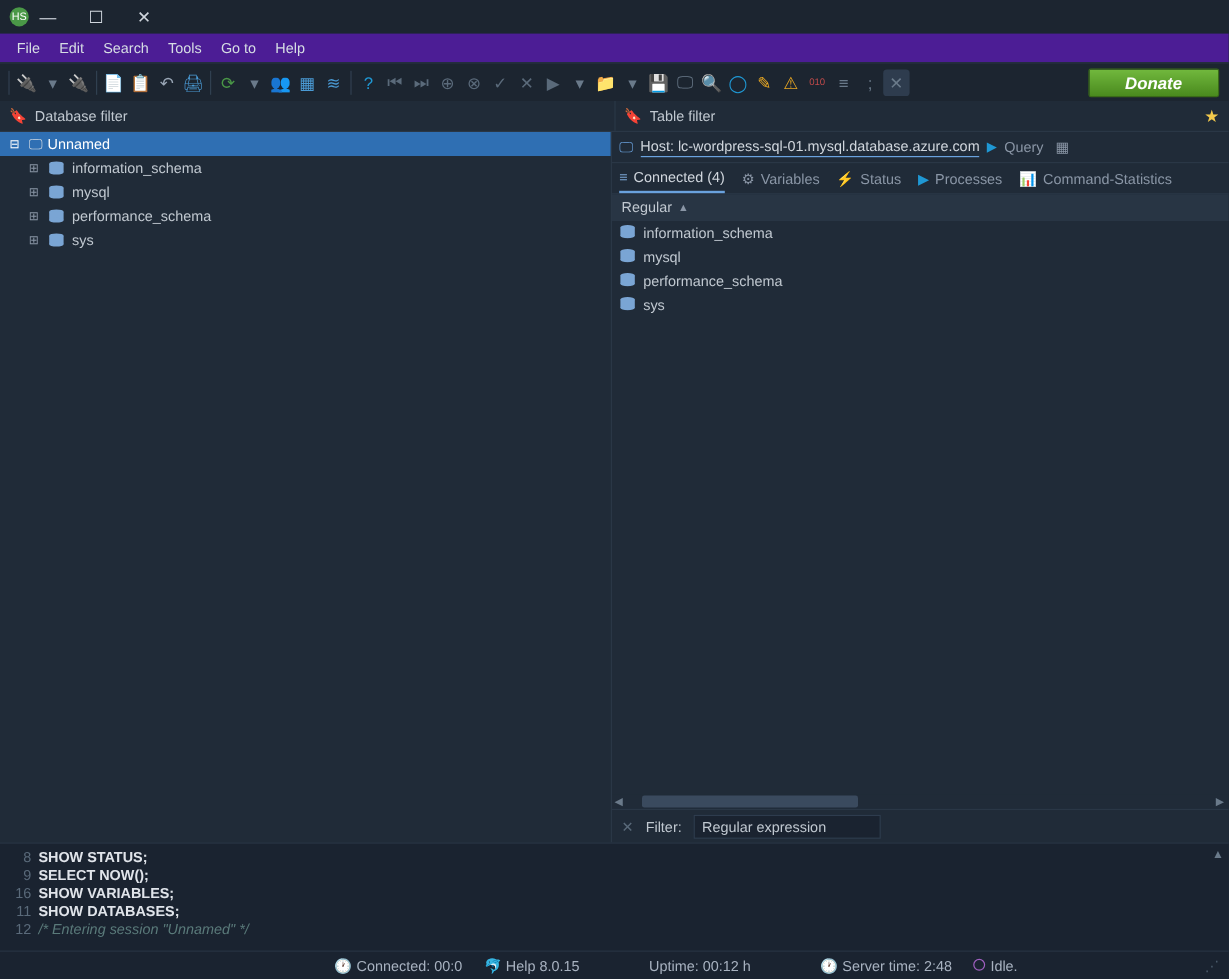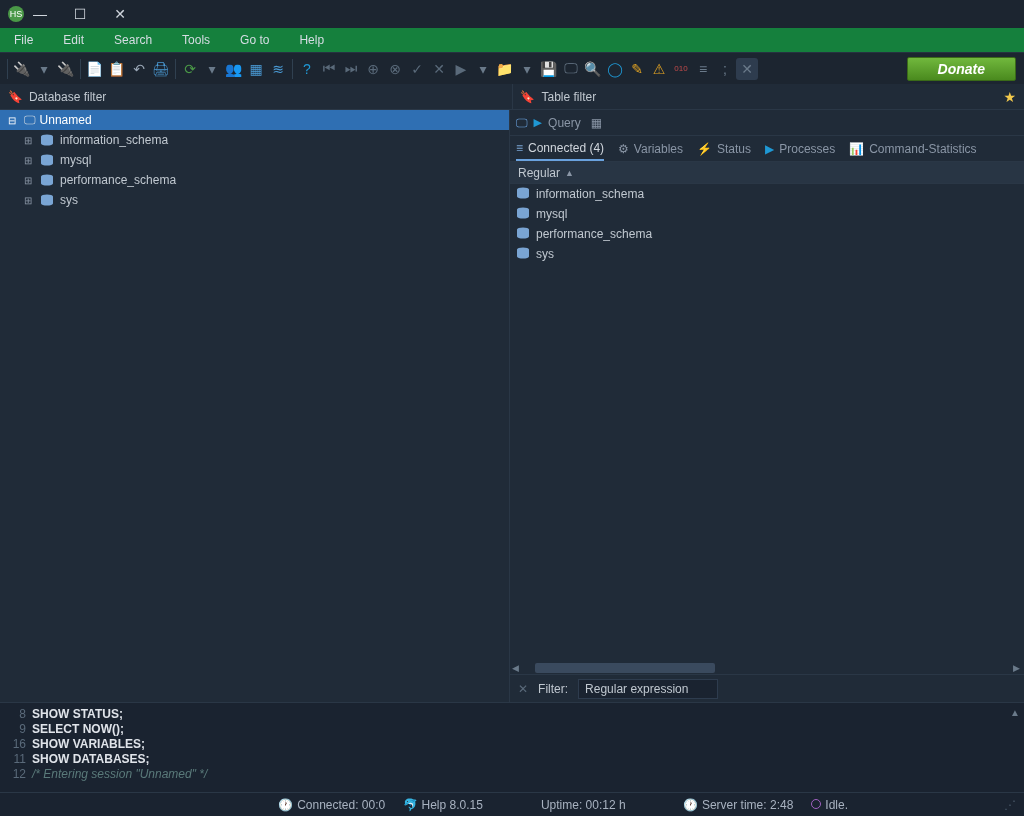--- a/index.html
+++ b/index.html
@@ -2,21 +2,21 @@
 <html><head>
 <meta charset="utf-8">
 <style>
 * { margin:0; padding:0; box-sizing:border-box; font-family:"Segoe UI",Tahoma,sans-serif; font-size:12px; }
 body { background:#202b38; color:#c0c8d0; width:1024px; height:816px; overflow:hidden; display:flex; flex-direction:column; }
 .titlebar { background:#1c2530; height:28px; display:flex; align-items:center; padding:0 8px; }
 .titlebar .app-icon { width:16px; height:16px; background:#4a9847; border-radius:50%; display:flex; align-items:center; justify-content:center; font-size:9px; font-weight:normal; color:#fff; margin-right:6px; }
 .titlebar .title { flex:1; color:#d0d6dd; font-size:12px; }
 .win-controls { display:flex; gap:20px; align-items:center; margin-right:6px; }
 .win-controls span { color:#d0d6dd; cursor:pointer; font-size:14px; width:20px; text-align:center;}
-.menubar { background:#15803d; height:24px; display:flex; align-items:center; padding:0 6px; gap:14px; }
+.menubar { background:#4c1d95; height:24px; display:flex; align-items:center; padding:0 6px; gap:0; }
 .menubar span { padding:3px 8px; color:#d6dde4; cursor:pointer; }
 .toolbar { background:#1c2530; height:32px; display:flex; align-items:center; padding:0 4px; position:relative; border-top:1px solid #263240;}
 .toolbar .sep { width:1px; height:20px; background:#304050; margin:0 3px; }
 .toolbar .tbtn { width:22px; height:22px; display:flex; align-items:center; justify-content:center; cursor:pointer; color:#9aa7b6; font-size:14px; border-radius:2px;}
 .donate { position:absolute; right:8px; top:4px; background:linear-gradient(#71b83d,#4a8a1e); color:#fff; font-weight:bold; font-style:italic; padding:3px 30px; border:1px solid #3a6a18; border-radius:2px; cursor:pointer; font-size:14px;}
 .filters { background:#202b38; height:26px; display:flex; border-bottom:1px solid #2a3746;}
 .filters .f { flex:1; display:flex; align-items:center; padding:0 8px; gap:6px; border-right:1px solid #2a3746;}
 .filters .f-icon { color:#e8a722; font-size:12px;}
 .filters .star { color:#f2c94c; margin-left:auto; font-size:14px;}
 .main { flex:1; display:flex; min-height:0;}
@@ -39,21 +39,21 @@
 .tabs .tab.active { color:#d0d6dd; border-bottom:2px solid #6aa2de;}
 .tabs .tab .ti { font-size:12px;}
 .db-panel { flex:1; display:flex; flex-direction:column; min-height:0;}
 .db-header { height:22px; background:#283544; display:flex; align-items:center; padding:0 8px; gap:5px; border-bottom:1px solid #2a3746;}
 .db-list { flex:1; overflow:auto;}
 .db-row { height:20px; display:flex; align-items:center; padding:0 6px; gap:6px; cursor:pointer;}
 .scroll-spacer{ height:12px; background:#202b38; display:flex; align-items:center;}
 .scroll-spacer .thumb{height:10px; background:#3a4a5e; width:180px; margin-left:14px; border-radius:2px;}
 .filter-row { height:28px; display:flex; align-items:center; padding:0 8px; gap:10px; border-top:1px solid #2a3746;}
 .filter-row .x{color:#5a6a7a;}
-.filter-input { background:#1a2330; color:#c0c8d0; border:1px solid #2e3c4e; padding:2px 6px; width:140px;}
+.filter-input { background:#1a2330; color:#c0c8d0; border:1px solid #2e3c4e; padding:2px 6px; width:156px;}
 .log { height:90px; background:#1a2330; border-top:1px solid #2a3746; font-family:Consolas,monospace; padding:4px 8px; overflow:auto; position:relative;}
 .log-line { display:flex; gap:6px; line-height:15px;}
 .log-line .ln { color:#5a6a7a; width:18px; text-align:right;}
 .log-line .kw { color:#e0e4ea; font-weight:bold;}
 .log-line.comment span:last-child{ color:#5a7a7a; font-style:italic;}
 .log .arrow{position:absolute; right:4px; top:4px; color:#6a7a8a; font-size:10px;}
 .status { height:24px; background:#1a2330; border-top:1px solid #2a3746; display:flex; align-items:center; padding:0 8px; gap:18px; font-size:11px; color:#a8b2c0;text-align:right;}
 .status .clock{color:#1f98d4;}
 .status .sp{flex:0 0 auto;}
 .status .fill{flex:1;}
@@ -184,20 +184,21 @@
             <ellipse cx="7" cy="9.5" rx="6" ry="2" fill="#7aa5d4"></ellipse>
           </svg>
         </span>
       <span>sys</span>
     </div>
   </div>
 
   <div class="right">
     <div class="host-row">
       <span class="hicon">🖵</span>
+      <span class="hlabel">Host: lc-wordpress-sql-01.mysql.database.azure.com</span>
       <span class="tri">▶</span>
       <span class="query">Query</span>
       <span class="grid-icon">▦</span>
     </div>
     <div class="tabs">
       <div class="tab active">
         <span class="ti" style="color:#7aa5d4">≡</span>
         <span><span>Connected</span> (<span>4</span>)</span>
       </div>
       <div class="tab">

